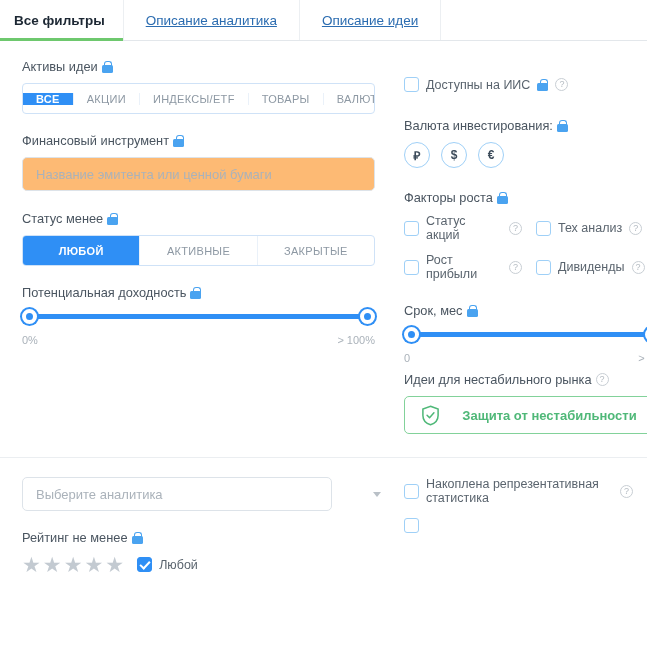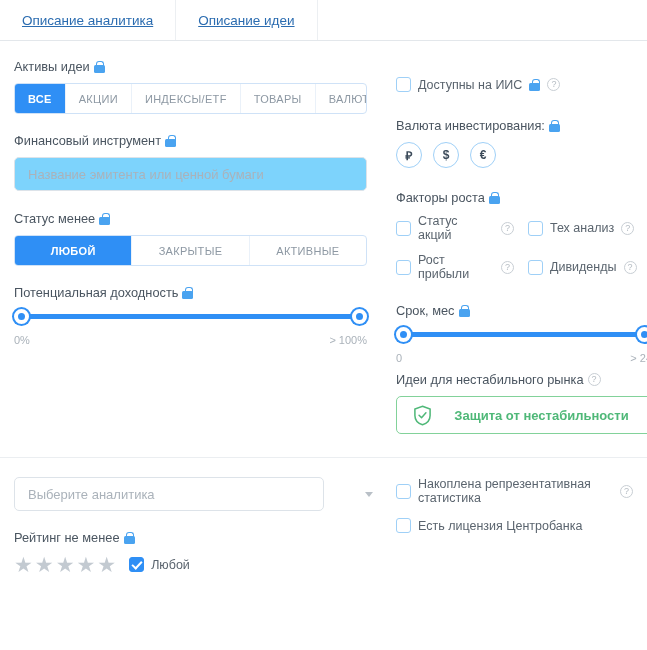--- a/index.html
+++ b/index.html
@@ -44,21 +44,21 @@
   .tab.link {
     color: #2b6cb0;
     text-decoration: underline;
     cursor: pointer;
   }
   .tab.spacer { flex: 1; border-right: none; }
 
   
   .body-wrap { padding: 0 14px; position: relative; }
   .cols { display: flex; }
-  .col-left { width: 360px; flex: none; }
+  .col-left { width: 360px; flex: none; margin-left: 8px; }
   .col-right { flex: 1; padding-left: 22px; }
 
   .label {
     font-size: 12.8px;
     color: #4a5560;
     margin-bottom: 9px;
     display: flex;
     align-items: center;
     gap: 4px;
   }
@@ -126,31 +126,31 @@
     text-transform: uppercase;
     border-right: 1px solid #eaf1f9;
     white-space: nowrap;
   }
   .seg:last-child { border-right: none; }
   .seg.active {
     background: #2f8ff5;
     color: #fff;
     font-weight: bold;
   }
-  .seg-assets { width: 353px; }
+  .seg-assets { width: 353px; align-items: center; }
   .seg-status { width: 353px; }
   .seg-status .seg { flex: 1; font-size: 11px; padding: 0; }
 
   
   .text-input {
     width: 353px;
     height: 34px;
     border: 1px solid #dde3e9;
     border-radius: 5px;
-    background: #7dd3fc;
+    background: #fdba74;
     padding: 0 13px;
     font-size: 13px;
     color: #333c44;
     font-family: "Liberation Sans", sans-serif;
     outline: none;
   }
   .text-input::placeholder { color: #aab2ba; }
 
   
   .select-wrap { position: relative; width: 371px; }
@@ -280,20 +280,23 @@
   .divider {
     height: 1px;
     background: #ebeef1;
     margin: 0 0 0 0;
   }
 </style>
 </head>
 <body>
 
 <div class="tabs">
+  <div class="tab active">
+    <span>Все фильтры</span>
+  </div>
   <div class="tab link">
     <span>Описание аналитика</span>
   </div>
   <div class="tab link">
     <span>Описание идеи</span>
   </div>
   <div class="tab spacer"></div>
 </div>
 
 <div class="body-wrap">
@@ -325,22 +328,22 @@
       <input class="text-input" type="text" placeholder="Название эмитента или ценной бумаги" style="">
 
       
       <div style="height:20px"></div>
       <div class="label">
         <span>Статус менее</span>
         <span class="lock"></span>
       </div>
       <div class="segmented seg-status">
         <div class="seg active">ЛЮБОЙ</div>
+        <div class="seg">АКТИВНЫЕ</div>
         <div class="seg">ЗАКРЫТЫЕ</div>
-        <div class="seg">АКТИВНЫЕ</div>
       </div>
 
       
       <div style="height:19px"></div>
       <div class="label">
         <span>Потенциальная доходность</span>
         <span class="lock"></span>
       </div>
       <div style="width:353px">
         <div class="slider">
@@ -473,17 +476,16 @@
 
     <div class="col-right">
       <div style="height:19px"></div>
       <div class="cbrow" style="margin-bottom:13px">
         <span class="cb"></span>
         <span>Накоплена репрезентативная статистика</span>
         <span class="help">?</span>
       </div>
       <div class="cbrow">
         <span class="cb"></span>
-        <span>Есть лицензия Центробанка</span>
       </div>
     </div>
   </div>
 </div>
 
 </body></html>

